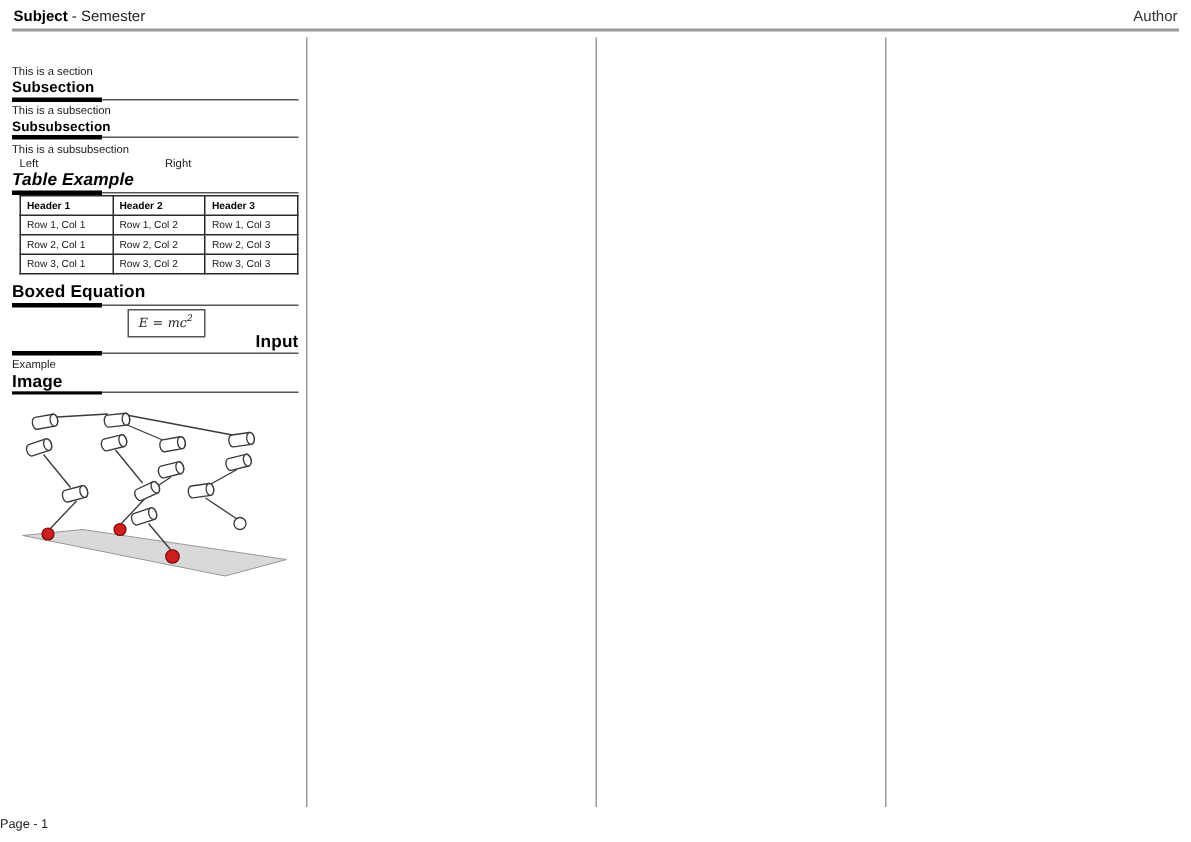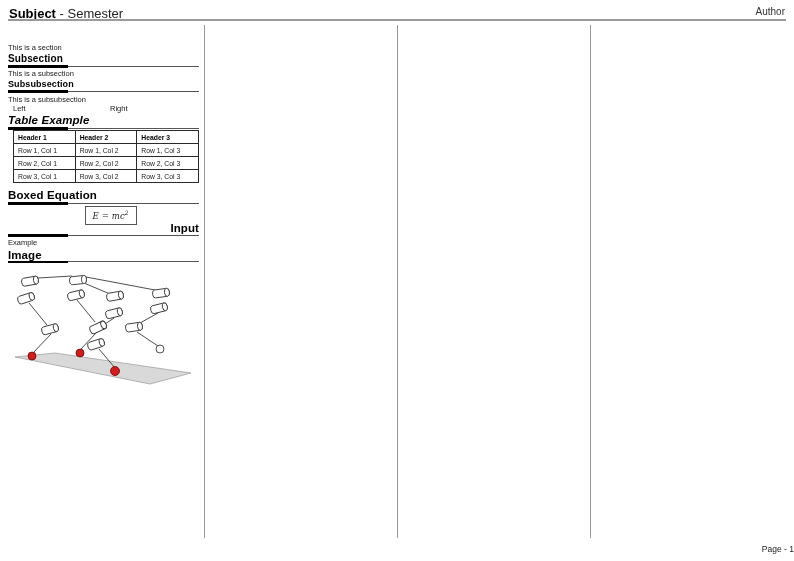--- a/index.html
+++ b/index.html
@@ -3,21 +3,21 @@
 <meta charset="utf-8">
 <style>
   html,body{margin:0;padding:0;}
   body{
     width:794px;height:561px;position:relative;background:#ffffff;
     font-family:"Liberation Sans",sans-serif;color:#111;overflow:hidden;
   }
   .abs{position:absolute;}
 
   
-  .doc-title{left:9px;top:6px;font-size:13px;color:#222;}
+  .doc-title{left:9px;top:6px;font-size:10px;color:#222;}
   .doc-title .b{font-weight:700;color:#000;}
   .doc-author{right:9px;top:6px;font-size:10px;color:#333;}
   .header-rule{left:8px;right:8px;top:19px;height:1.5px;background:#9a9a9a;}
 
   
   .vsep{top:25px;width:1.2px;height:513px;background:#999;}
   .vsep.v1{left:204px;} .vsep.v2{left:397px;} .vsep.v3{left:590px;}
 
   
   .col1{left:8px;top:25px;width:191px;height:515px;}
@@ -54,21 +54,21 @@
   th,td{border:1px solid #2a2a2a;padding:2.5px 0 2.5px 4px;font-size:6.8px;
         text-align:left;white-space:nowrap;overflow:hidden;color:#1a1a1a;}
   th{font-weight:700;color:#000;}
 
   .eqbox{display:inline-block;margin-left:14px;border:1px solid #555;padding:2.5px 7px;
          font-family:"DejaVu Serif",serif;font-style:italic;font-size:8.5px;color:#222;}
   .eqbox .rel{font-style:normal;padding:0 3px;}
   .eqbox sup{font-size:6px;}
 
   
-  .page-footer{left:0;right:0;top:544px;text-align:right;font-size:8.5px;color:#222;}
+  .page-footer{left:0;right:0;top:544px;text-align:left;font-size:8.5px;color:#222;}
 
   svg{display:block;}
 </style>
 </head>
 <body>
 
 <div class="abs doc-title">
   <span class="b">Subject</span>
   <span>- Semester</span>
 </div>

